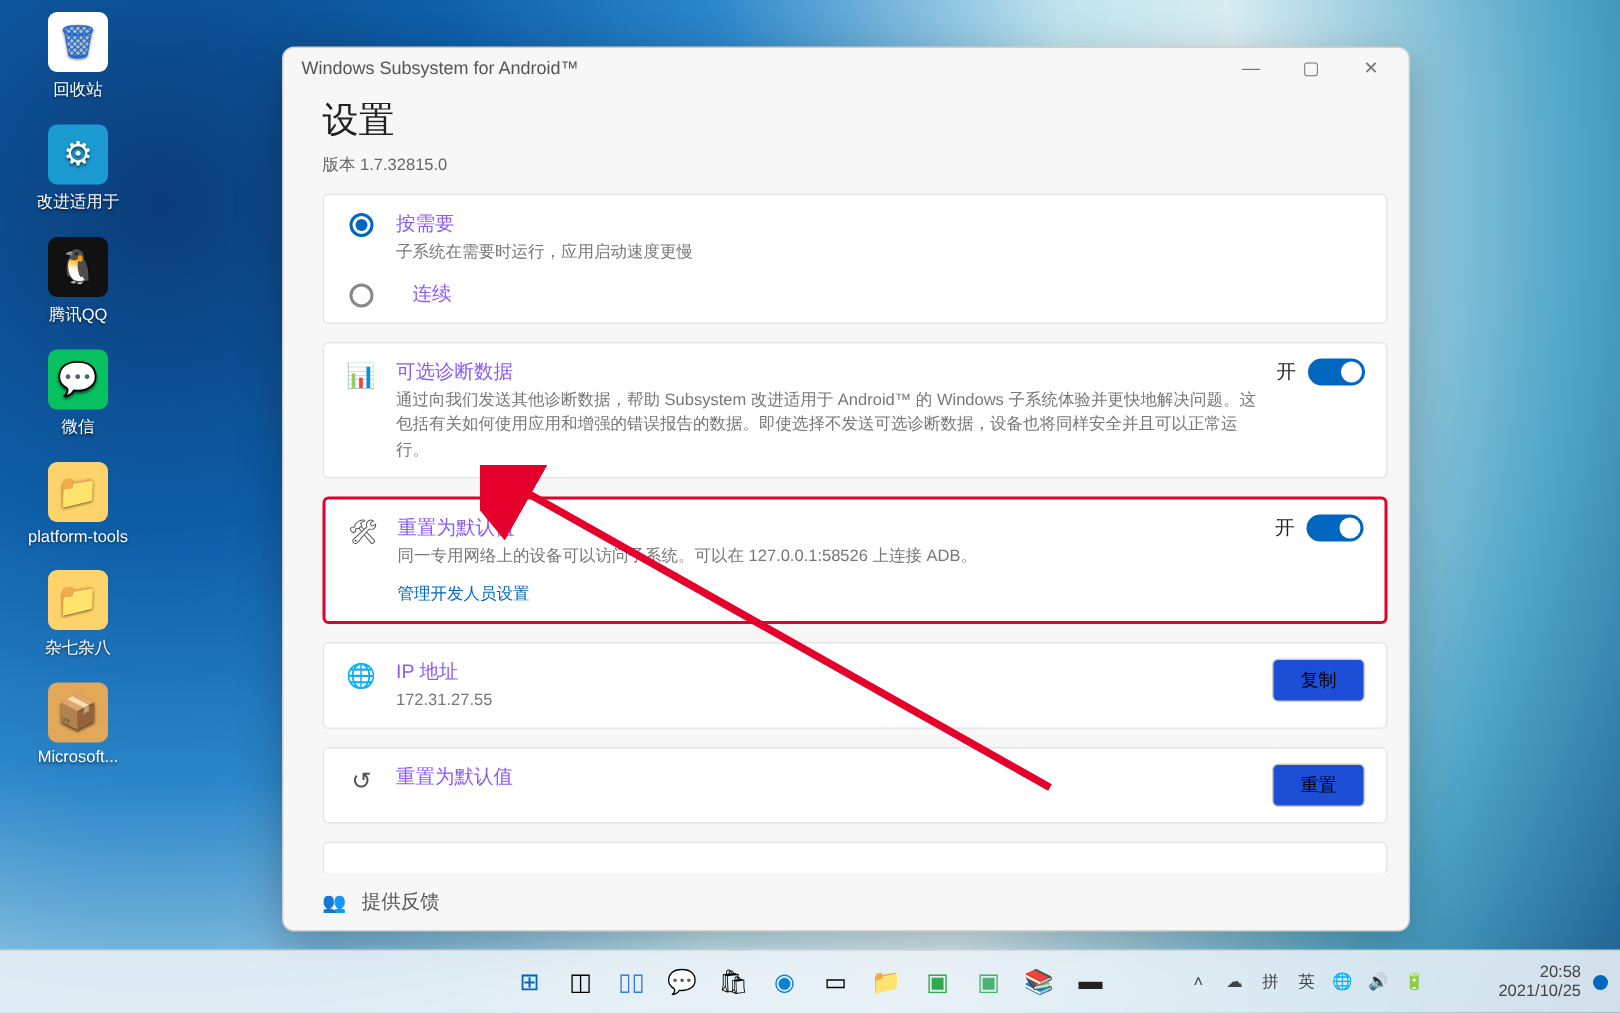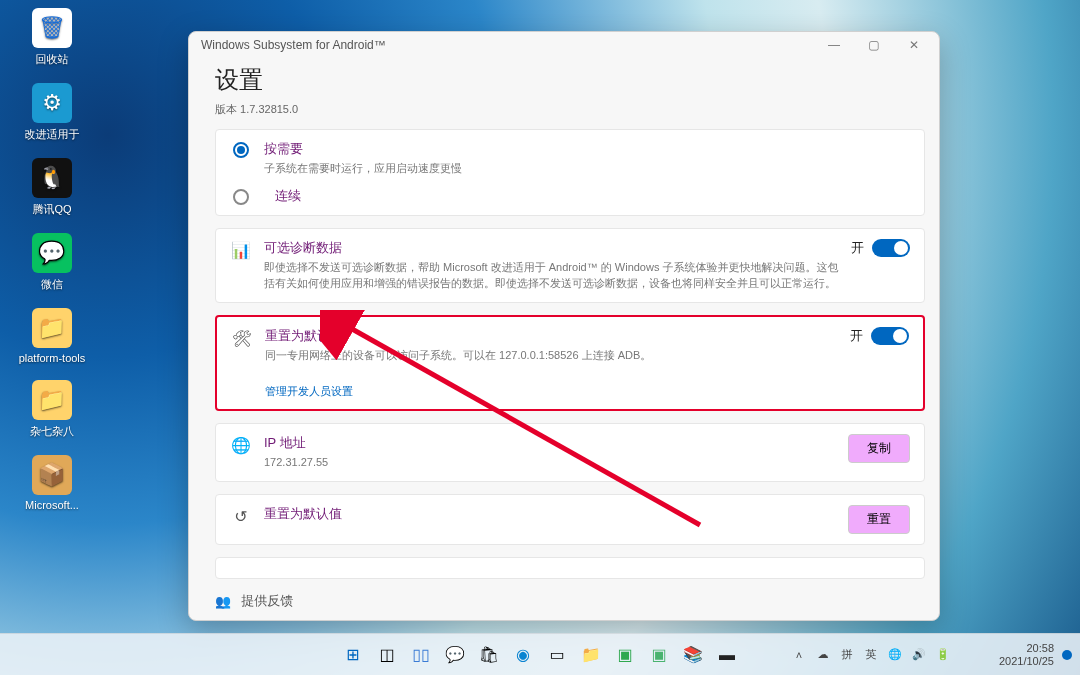--- a/index.html
+++ b/index.html
@@ -31,29 +31,29 @@
 
   .content { padding: 10px 14px 10px 26px; overflow: hidden; flex: 1; }
   .heading { font-size: 24px; font-weight: 400; color: #222; }
   .version { font-size: 11px; color: #666; margin-top: 6px; }
 
   .card { background: #fff; border: 1px solid #e6e6e6; border-radius: 4px; margin-top: 12px; padding: 10px 14px; }
   .row  { display: flex; align-items: flex-start; gap: 12px; }
   .row + .row { margin-top: 10px; gap: 23px; }
   .icon-slot { width: 22px; flex: none; display: flex; justify-content: center; padding-top: 2px; color: #555; }
   .body-slot { flex: 1; }
-  .ttl  { font-size: 13px; color: #701a75; }
+  .ttl  { font-size: 13px; color: #8b5cf6; }
   .desc { font-size: 11px; color: #777; line-height: 1.5; margin-top: 2px; }
   .link { color: #0067c0; font-size: 11px; text-decoration: none; cursor: default; }
-  .links { margin-top: 18px; }
+  .links { margin-top: 6px; }
   .right-slot { display: flex; align-items: center; gap: 8px; font-size: 13px; color: #222; }
 
   .toggle { width: 38px; height: 18px; border-radius: 9px; background: #0067c0; position: relative; cursor: default; }
   .toggle::after { content: ""; position: absolute; right: 2px; top: 2px; width: 14px; height: 14px; border-radius: 50%; background: #fff; }
-  .btn { font-size: 12px; padding: 5px 18px; background: #f0abfc; border: 1px solid #ccc; border-radius: 4px; cursor: default; }
+  .btn { font-size: 12px; padding: 5px 18px; background: #1d4ed8; border: 1px solid #ccc; border-radius: 4px; cursor: default; }
 
   .radio { width: 16px; height: 16px; border: 2px solid #888; border-radius: 50%; position: relative; }
   .radio.sel { border-color: #0067c0; }
   .radio.sel::after { content: ""; position: absolute; inset: 2px; background: #0067c0; border-radius: 50%; }
 
   .highlight { border: 2px solid #e4002b !important; border-radius: 4px; }
 
   .feedback { display: flex; align-items: center; gap: 10px; color: #555; font-size: 13px; padding: 10px 26px; }
 
   
@@ -138,21 +138,21 @@
           <div class="ttl">连续</div>
         </div>
       </div>
     </div>
 
     <div class="card">
       <div class="row">
         <div class="icon-slot">📊</div>
         <div class="body-slot">
           <div class="ttl">可选诊断数据</div>
-          <div class="desc">即使选择不发送可选诊断数据，帮助 Microsoft 改进适用于 Android™ 的 Windows 子系统体验并更快地解决问题。这包括有关如何使用应用和增强的错误报告的数据。即使选择不发送可选诊断数据，设备也将同样安全并且可以正常运行。</div>
+          <div class="desc">通过向我们发送其他诊断数据，帮助 Subsystem 改进适用于 Android™ 的 Windows 子系统体验并更快地解决问题。这包括有关如何使用应用和增强的错误报告的数据。即使选择不发送可选诊断数据，设备也将同样安全并且可以正常运行。</div>
         </div>
         <div class="right-slot">
           <span>开</span>
           <div class="toggle"></div>
         </div>
       </div>
     </div>
 
     <div class="card highlight">
       <div class="row">

